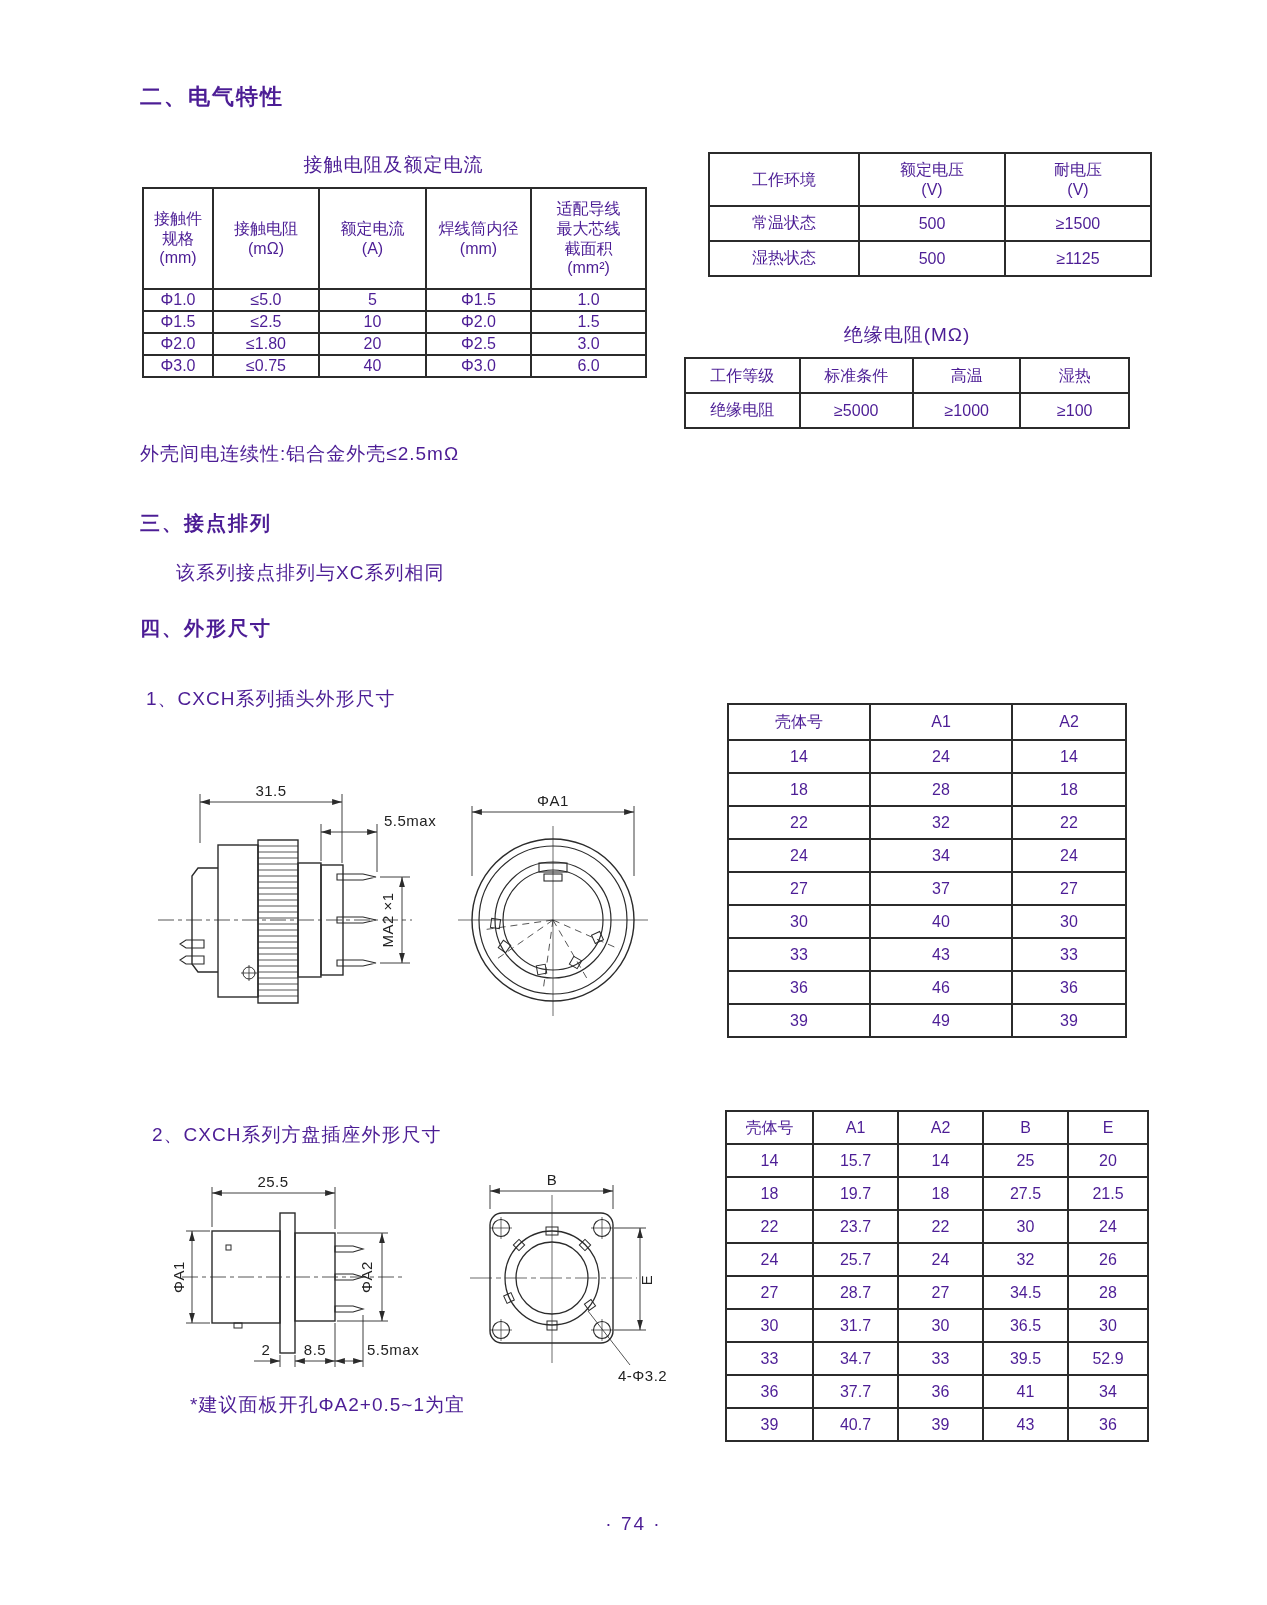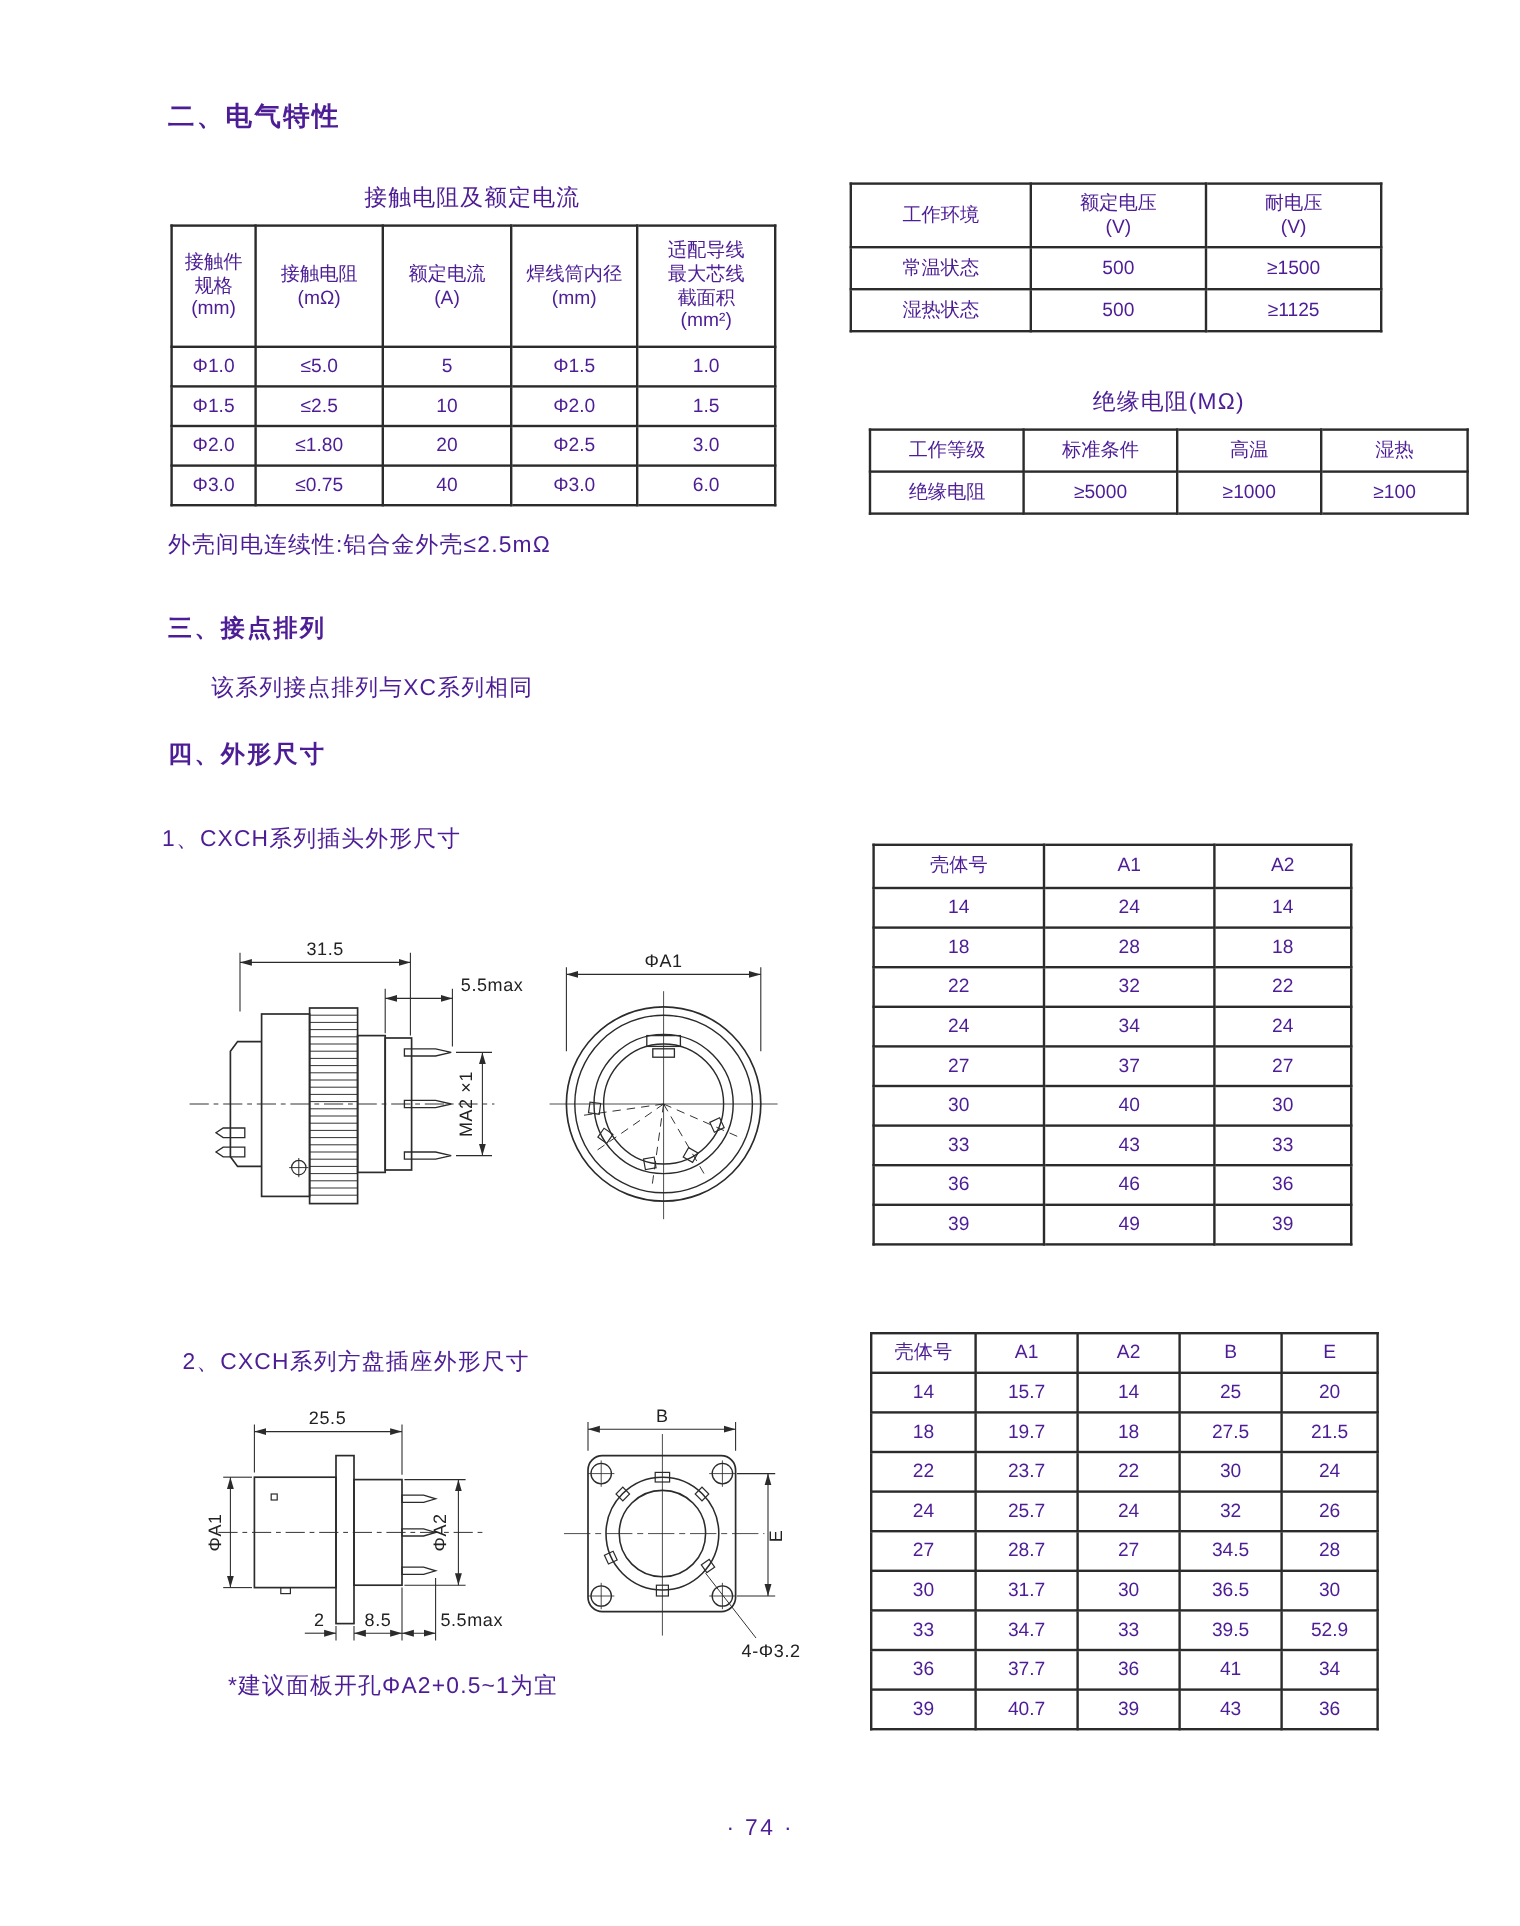--- a/index.html
+++ b/index.html
@@ -12,21 +12,21 @@
   .abs { position:absolute; }
   .sec-title { font-size:22px; font-weight:bold; letter-spacing:2px; }
   .body-text { font-size:19px; letter-spacing:1px; }
   .tbl-title { text-align:center; font-size:19px; margin-bottom:9px; letter-spacing:1px; }
   table.tbl { border-collapse:collapse; table-layout:fixed; width:100%; }
   .tbl th, .tbl td {
     border:2px solid #2b2b2b; text-align:center; vertical-align:middle;
     font-weight:normal; font-size:16px; padding:0 2px;
   }
   .tbl th { white-space:pre-line; line-height:1.22; }
-  .t1 th { height:101px; } .t1 td { height:33px; }
+  .t1 th { height:101px; } .t1 td { height:22px; }
   .t2 th { height:53px; }  .t2 td { height:35px; }
   .t3 th { height:35px; }  .t3 td { height:35px; }
   .t4 th { height:36px; }  .t4 td { height:33px; }
   .t5 th { height:33px; }  .t5 td { height:33px; }
   .dim { font-size:15px; fill:#222222; stroke:none; letter-spacing:0.5px; }
   .page-num { text-align:center; font-size:19px; letter-spacing:2px; }
 </style>
 </head>
 <body>
 
@@ -118,21 +118,21 @@
           </tr>
           <tr>
             <td>湿热状态</td>
             <td>500</td>
             <td>≥1125</td>
           </tr>
         </tbody>
     </table>
   </div>
 
-  <div class="abs" style="left:724px; top:322px; width:500px">
+  <div class="abs" style="left:684px; top:322px; width:446px">
     <div class="tbl-title">绝缘电阻(MΩ)</div>
     <table class="tbl t3">
       <colgroup>
           <col style="width:114px">
           <col style="width:113px">
           <col style="width:107px">
           <col style="width:108px">
         </colgroup>
       <thead>
           <tr>
@@ -153,21 +153,21 @@
     </table>
   </div>
 
   <div class="abs body-text" style="left:140px; top:441px">外壳间电连续性:铝合金外壳≤2.5mΩ</div>
 
   <div class="abs sec-title" style="left:140px; top:510px; font-size:20px">三、接点排列</div>
   <div class="abs body-text" style="left:176px; top:560px">该系列接点排列与XC系列相同</div>
 
   <div class="abs sec-title" style="left:140px; top:615px; font-size:20px">四、外形尺寸</div>
 
-  <div class="abs body-text" style="left:135px; top:686px">1、CXCH系列插头外形尺寸</div>
+  <div class="abs body-text" style="left:146px; top:686px">1、CXCH系列插头外形尺寸</div>
 
   <svg class="abs" style="left:140px; top:758px" width="540" height="270" viewBox="0 0 540 270">
     <defs>
       <marker id="aE" markerWidth="12" markerHeight="9" refX="11" refY="4.5" orient="auto">
         <path d="M0,1.3 11,4.5 0,7.7 Z" fill="#2b2b2b"></path>
       </marker>
       <marker id="aS" markerWidth="12" markerHeight="9" refX="11" refY="4.5" orient="auto-start-reverse">
         <path d="M0,1.3 11,4.5 0,7.7 Z" fill="#2b2b2b"></path>
       </marker>
     </defs>

